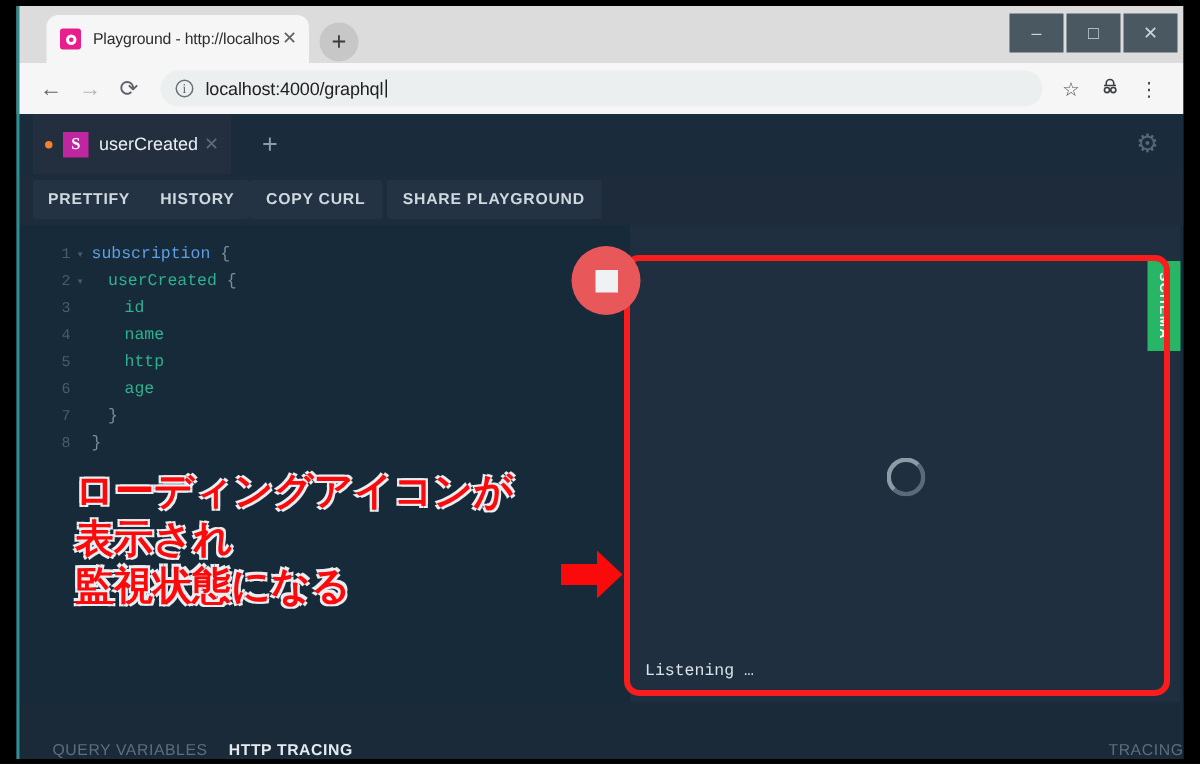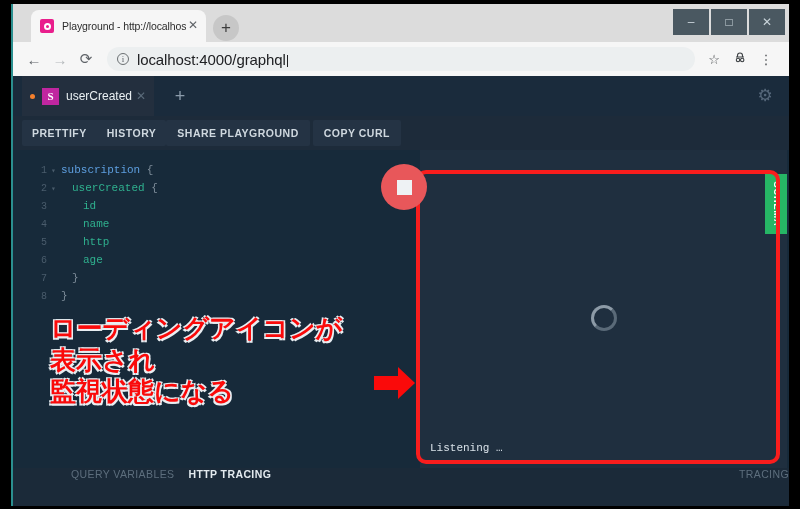--- a/index.html
+++ b/index.html
@@ -74,21 +74,21 @@
   .omnibox {
     flex: 1 1 auto; height: 24px; margin: 0 6px 0 8px;
     background: #eceff0; border-radius: 12px;
     display: flex; align-items: center; padding: 0 10px;
   }
   .info-icon {
     width: 12px; height: 12px; border: 1.2px solid #6b7073; border-radius: 50%;
     color: #5f6368; font-size: 9px; line-height: 10px; text-align: center;
     font-family: "Liberation Serif", serif; flex: 0 0 auto;
   }
-  .url { margin-left: 8px; font-size: 15px; color: #202124; letter-spacing: -0.1px; }
+  .url { margin-left: 8px; font-size: 12px; color: #202124; letter-spacing: -0.1px; }
   .caret { display: inline-block; width: 1px; height: 12px; background: #202124;
            vertical-align: -2px; margin-left: 1px; }
   .abtn { width: 26px; text-align: center; color: #4a4d50; font-size: 13px; }
 
   
   .pg { position: absolute; left: 0; top: 72px; width: 778px; height: 430px; background: #172a3a; }
 
   .pg-tabbar {
     position: absolute; left: 0; top: 0; width: 778px; height: 40px;
     background: #1a2b3c;
@@ -179,21 +179,21 @@
     transform: rotate(90deg); white-space: nowrap;
   }
   .listening {
     position: absolute; left: 10px; bottom: 14px;
     font-family: "Liberation Mono", monospace; font-size: 11px; color: #d8e1e8;
   }
 
   
   .bottombar {
     position: absolute; left: 0; bottom: 0; width: 778px; height: 38px;
-    background: #1b2a39; display: flex; align-items: flex-start; padding-left: 36px;
+    background: #1b2a39; display: flex; align-items: flex-end;
   }
   .bb-left { display: flex; align-items: center; margin-left: 24px; gap: 14px; }
   .bb-item { font-size: 10.5px; letter-spacing: 0.4px; color: #5d6e7d; }
   .bb-item.active { color: #e3eaef; font-weight: bold; }
   .bb-right { margin-left: auto; font-size: 10.5px;
               letter-spacing: 0.4px; color: #5d6e7d; }
 
   
   .anno-box {
     position: absolute; left: 416px; top: 170px; width: 364px; height: 294px;
@@ -271,22 +271,22 @@
         <div class="pg-newtab">+</div>
         <div class="gear">⚙</div>
       </div>
 
       <div class="actionbar">
         <div class="grp">
           <div class="btn">PRETTIFY</div>
           <div class="btn">HISTORY</div>
         </div>
         <div class="rgrp">
+          <div class="btn">COPY CURL</div>
           <div class="btn">SHARE PLAYGROUND</div>
-          <div class="btn">COPY CURL</div>
         </div>
       </div>
 
       <div class="main">
 
         <div class="editor" id="editor">
             <div class="codeline">
               <div class="gutter">1</div>
               <div class="fold">▾</div>
               <div class="ctext" style="padding-left: 0px;"><span class="kw">subscription</span><span class="punct"> {</span></div>

